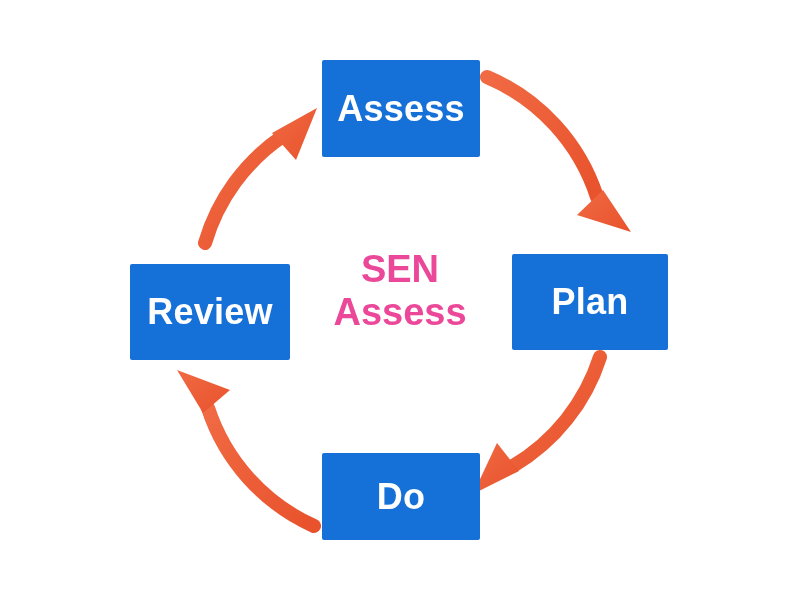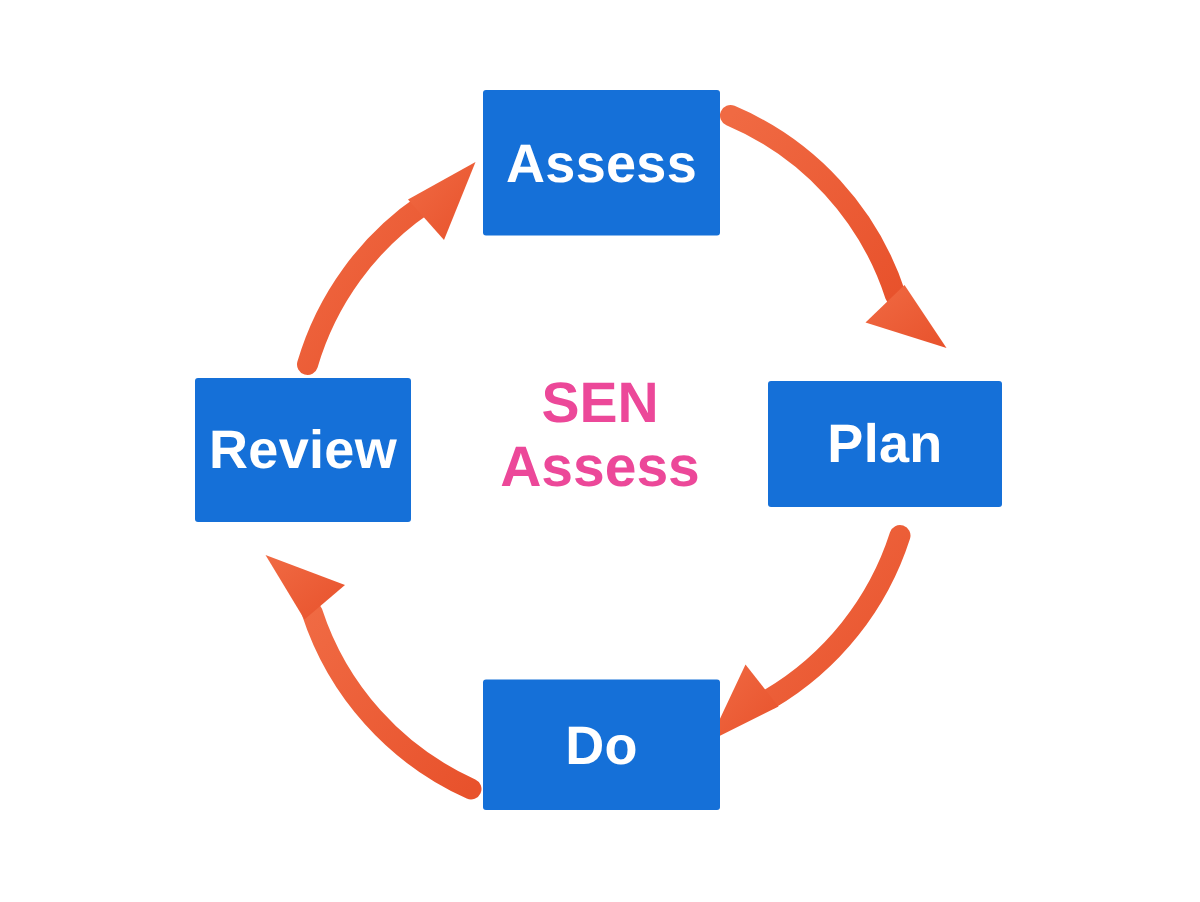--- a/index.html
+++ b/index.html
@@ -33,23 +33,23 @@
     border-radius: 2px;
     color: #ffffff;
     font-weight: bold;
     font-size: 36px;
     letter-spacing: 0.2px;
     line-height: 1;
     box-sizing: border-box;
     user-select: none;
   }
   #node-assess { left: 322px; top: 60px;  width: 158px; height: 97px; }
-  #node-plan   { left: 512px; top: 254px; width: 156px; height: 84px; }
+  #node-plan   { left: 512px; top: 254px; width: 156px; height: 96px; }
   #node-do     { left: 322px; top: 453px; width: 158px; height: 87px; }
-  #node-review { left: 130px; top: 252px; width: 144px; height: 96px; }
+  #node-review { left: 130px; top: 264px; width: 160px; height: 96px; }
 
   #center-label {
     position: absolute;
     left: 300px;
     top: 248px;
     width: 200px;
     text-align: center;
     color: #ec4899;
     font-weight: bold;
     font-size: 38px;

